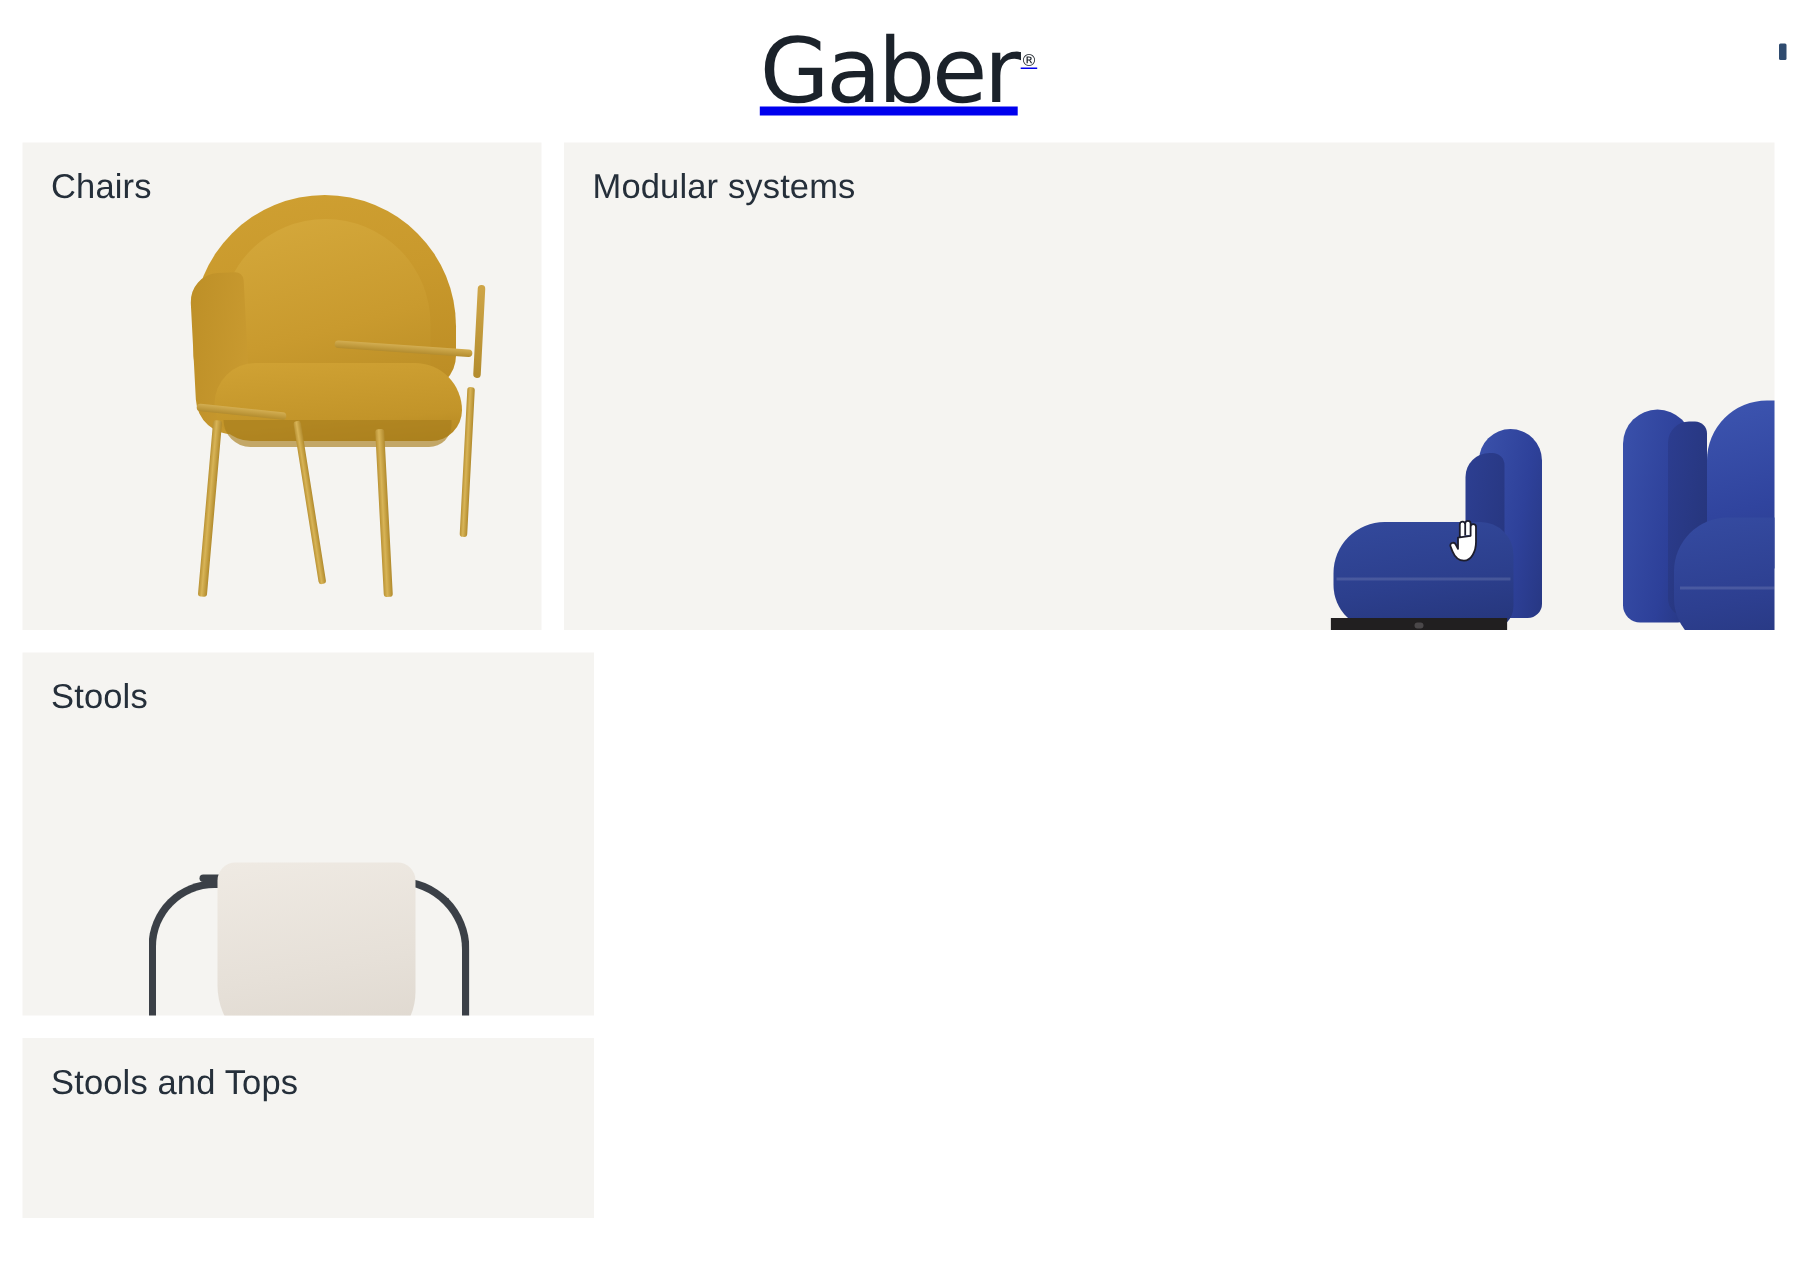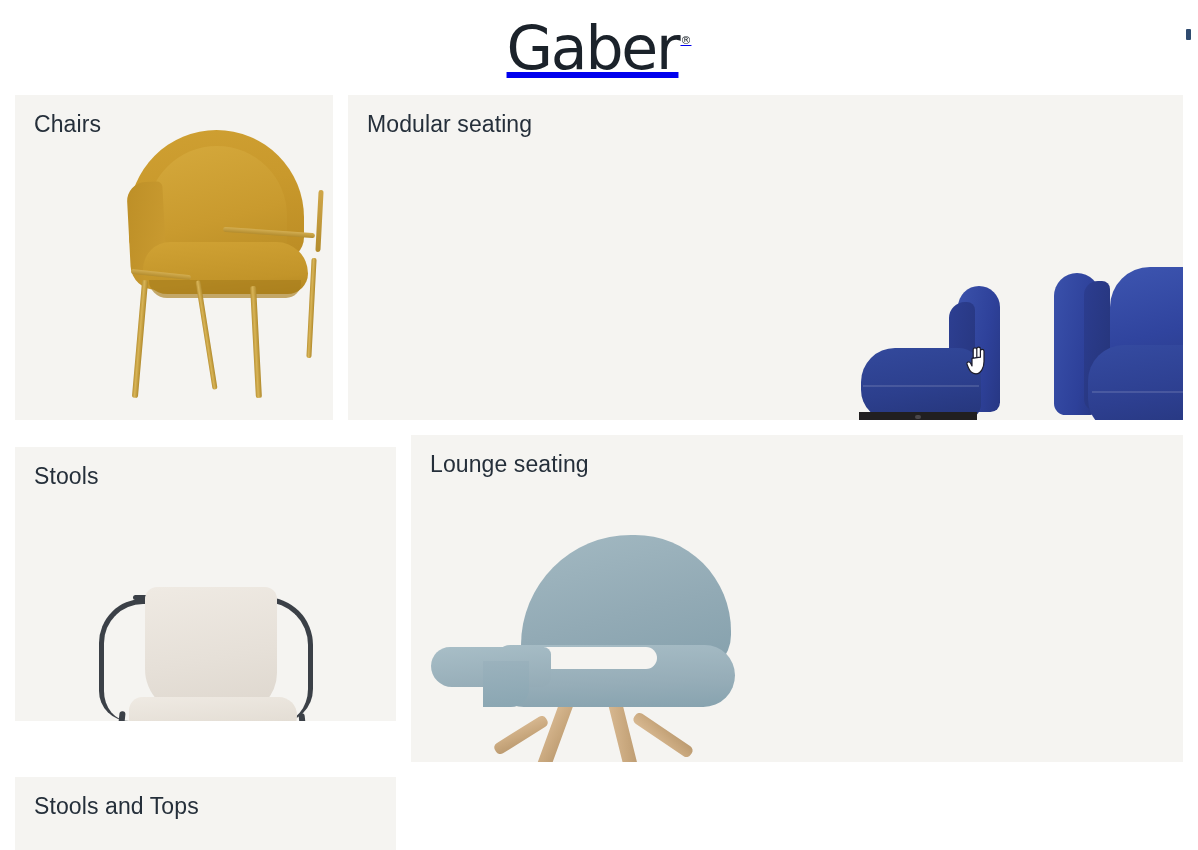--- a/index.html
+++ b/index.html
@@ -79,24 +79,24 @@
     letter-spacing: .1px;
     color: #252f3a;
     z-index: 3;
   }
   .card-art {
     position: absolute;
     inset: 0;
     z-index: 1;
   }
 
-  .row1 .card-chairs  { width: 318px; height: 325px; }
+  .row1 .card-chairs  { width: 346px; height: 325px; }
   .row1 .card-modular { width: 381px; height: 325px; flex: 1 1 auto; }
   .row2 .card-tables  { width: 381px; height: 327px; }
-  .row2 .card-stools  { width: 381px; height: 274px; margin-top: 12px; }
+  .row2 .card-stools  { width: 381px; height: 242px; }
   .row2 .card-lounge  { width: 381px; height: 327px; flex: 1 1 auto; }
   .row3 .card-bases   { width: 381px; height: 120px; }
 
   
   .art-chair { position: absolute; left: 86px; top: 35px; width: 230px; height: 275px; }
   .ch-shell {
     position: absolute; left: 28px; top: 0; width: 175px; height: 130px;
     background: linear-gradient(170deg, #cfa032 0%, #c9992c 45%, #bb8c24 100%);
     border-radius: 92px 92px 24px 24px;
   }
@@ -353,21 +353,21 @@
         <div class="mod-piece mod-center">
           <span class="back"></span>
           <span class="wing"></span>
             <span class="wing2"></span>
           <span class="seat"></span>
             <span class="seat-line"></span>
 
         </div>
 
       </div>
-      <h2 class="card-title">Modular seating</h2>
+      <h2 class="card-title">Modular systems</h2>
     </section>
 
   </div>
 
   <div class="grid-row row2">
 
 
     <section class="category-card card-stools">
       <div class="card-art art-stool">
         <span class="st-armL"></span>
@@ -377,34 +377,20 @@
         <span class="st-seat"></span>
         <span class="st-seatrail"></span>
         <span class="st-leg st-leg-bl"></span>
         <span class="st-leg st-leg-br"></span>
         <span class="st-leg st-leg-fl"></span>
         <span class="st-leg st-leg-fr"></span>
       </div>
       <h2 class="card-title">Stools</h2>
     </section>
 
-    <section class="category-card card-lounge">
-      <div class="card-art art-lounge">
-        <span class="lg-back"></span>
-        <span class="lg-leg lg-leg-3"></span>
-        <span class="lg-leg lg-leg-4"></span>
-        <span class="lg-leg lg-leg-1"></span>
-        <span class="lg-leg lg-leg-2"></span>
-        <span class="lg-seat"></span>
-        <span class="lg-gap"></span>
-        <span class="lg-arm"></span>
-        <span class="lg-arm-drop"></span>
-      </div>
-      <h2 class="card-title">Lounge seating</h2>
-    </section>
 
   </div>
 
   <div class="grid-row row3">
     <section class="category-card card-bases">
       <h2 class="card-title">Stools and Tops</h2>
     </section>
   </div>
 
 </main>

